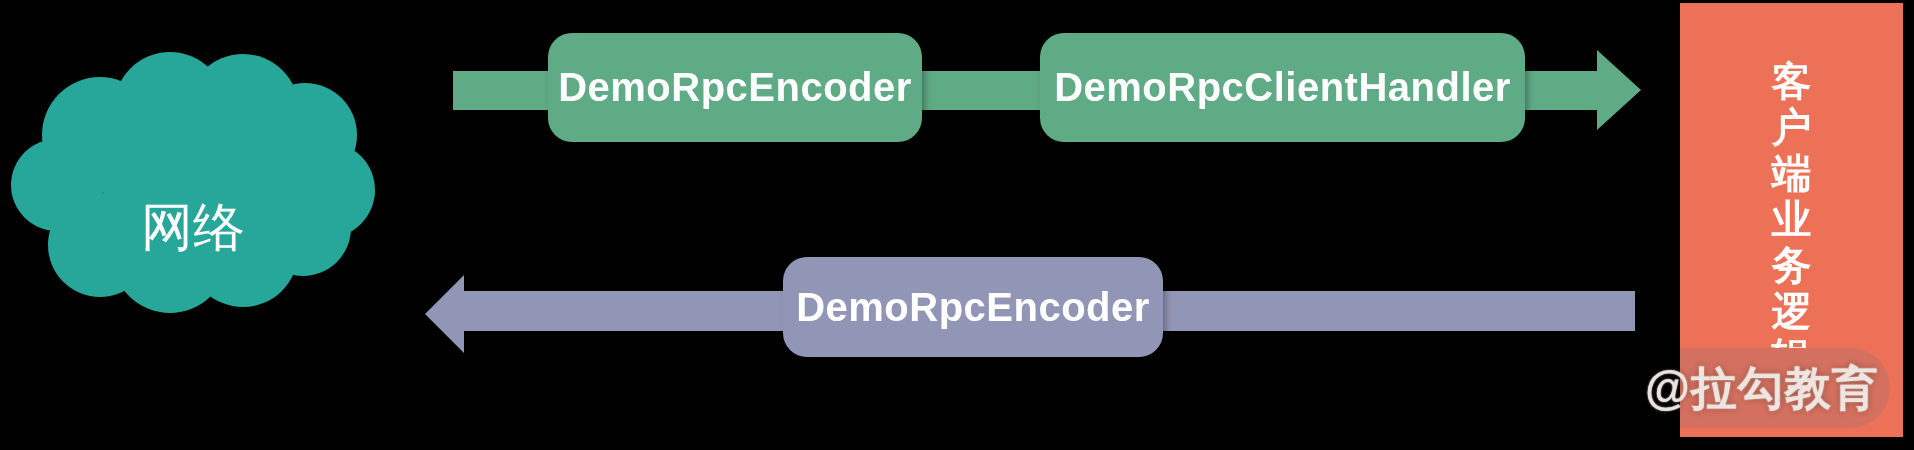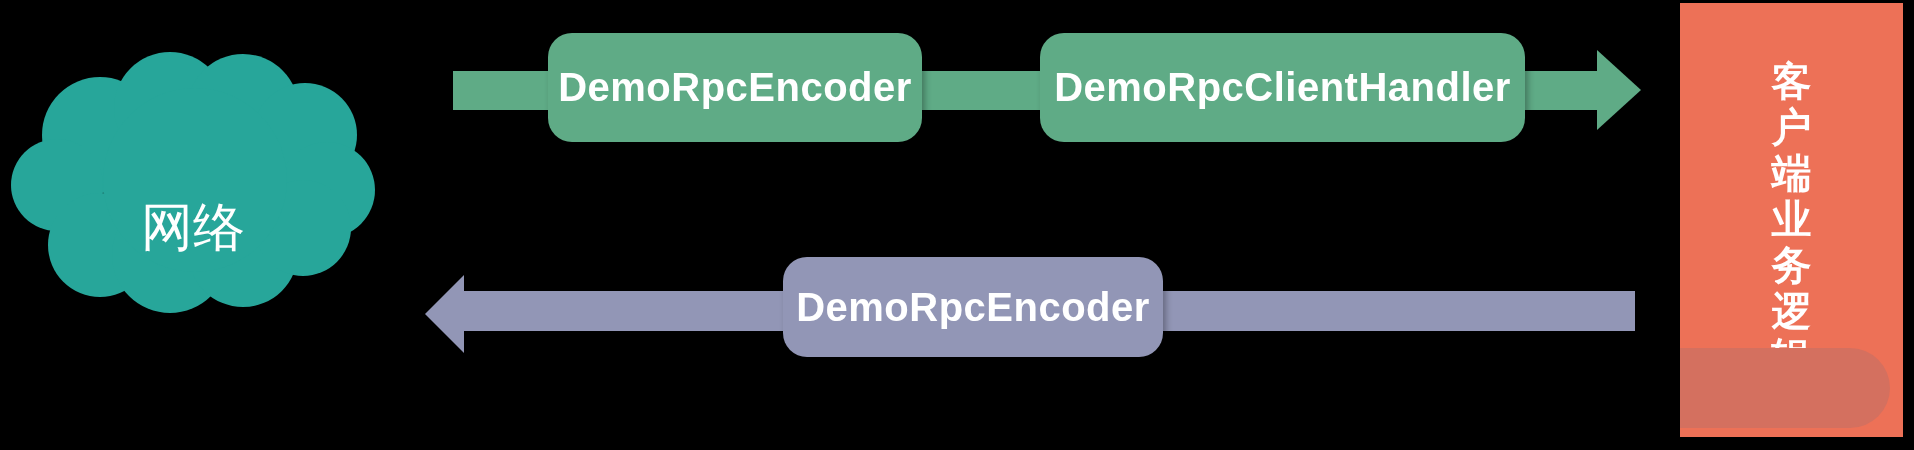--- a/index.html
+++ b/index.html
@@ -116,14 +116,15 @@
 
   <div id="decoder-box">
     <span>DemoRpcEncoder</span>
   </div>
 
   <div id="client-bar">
     <div id="client-bar-label">客户端业务逻辑</div>
   </div>
 
   <div id="watermark-pill"></div>
+  <div id="watermark-text">@拉勾教育</div>
 
 </div>
 
 </body></html>

